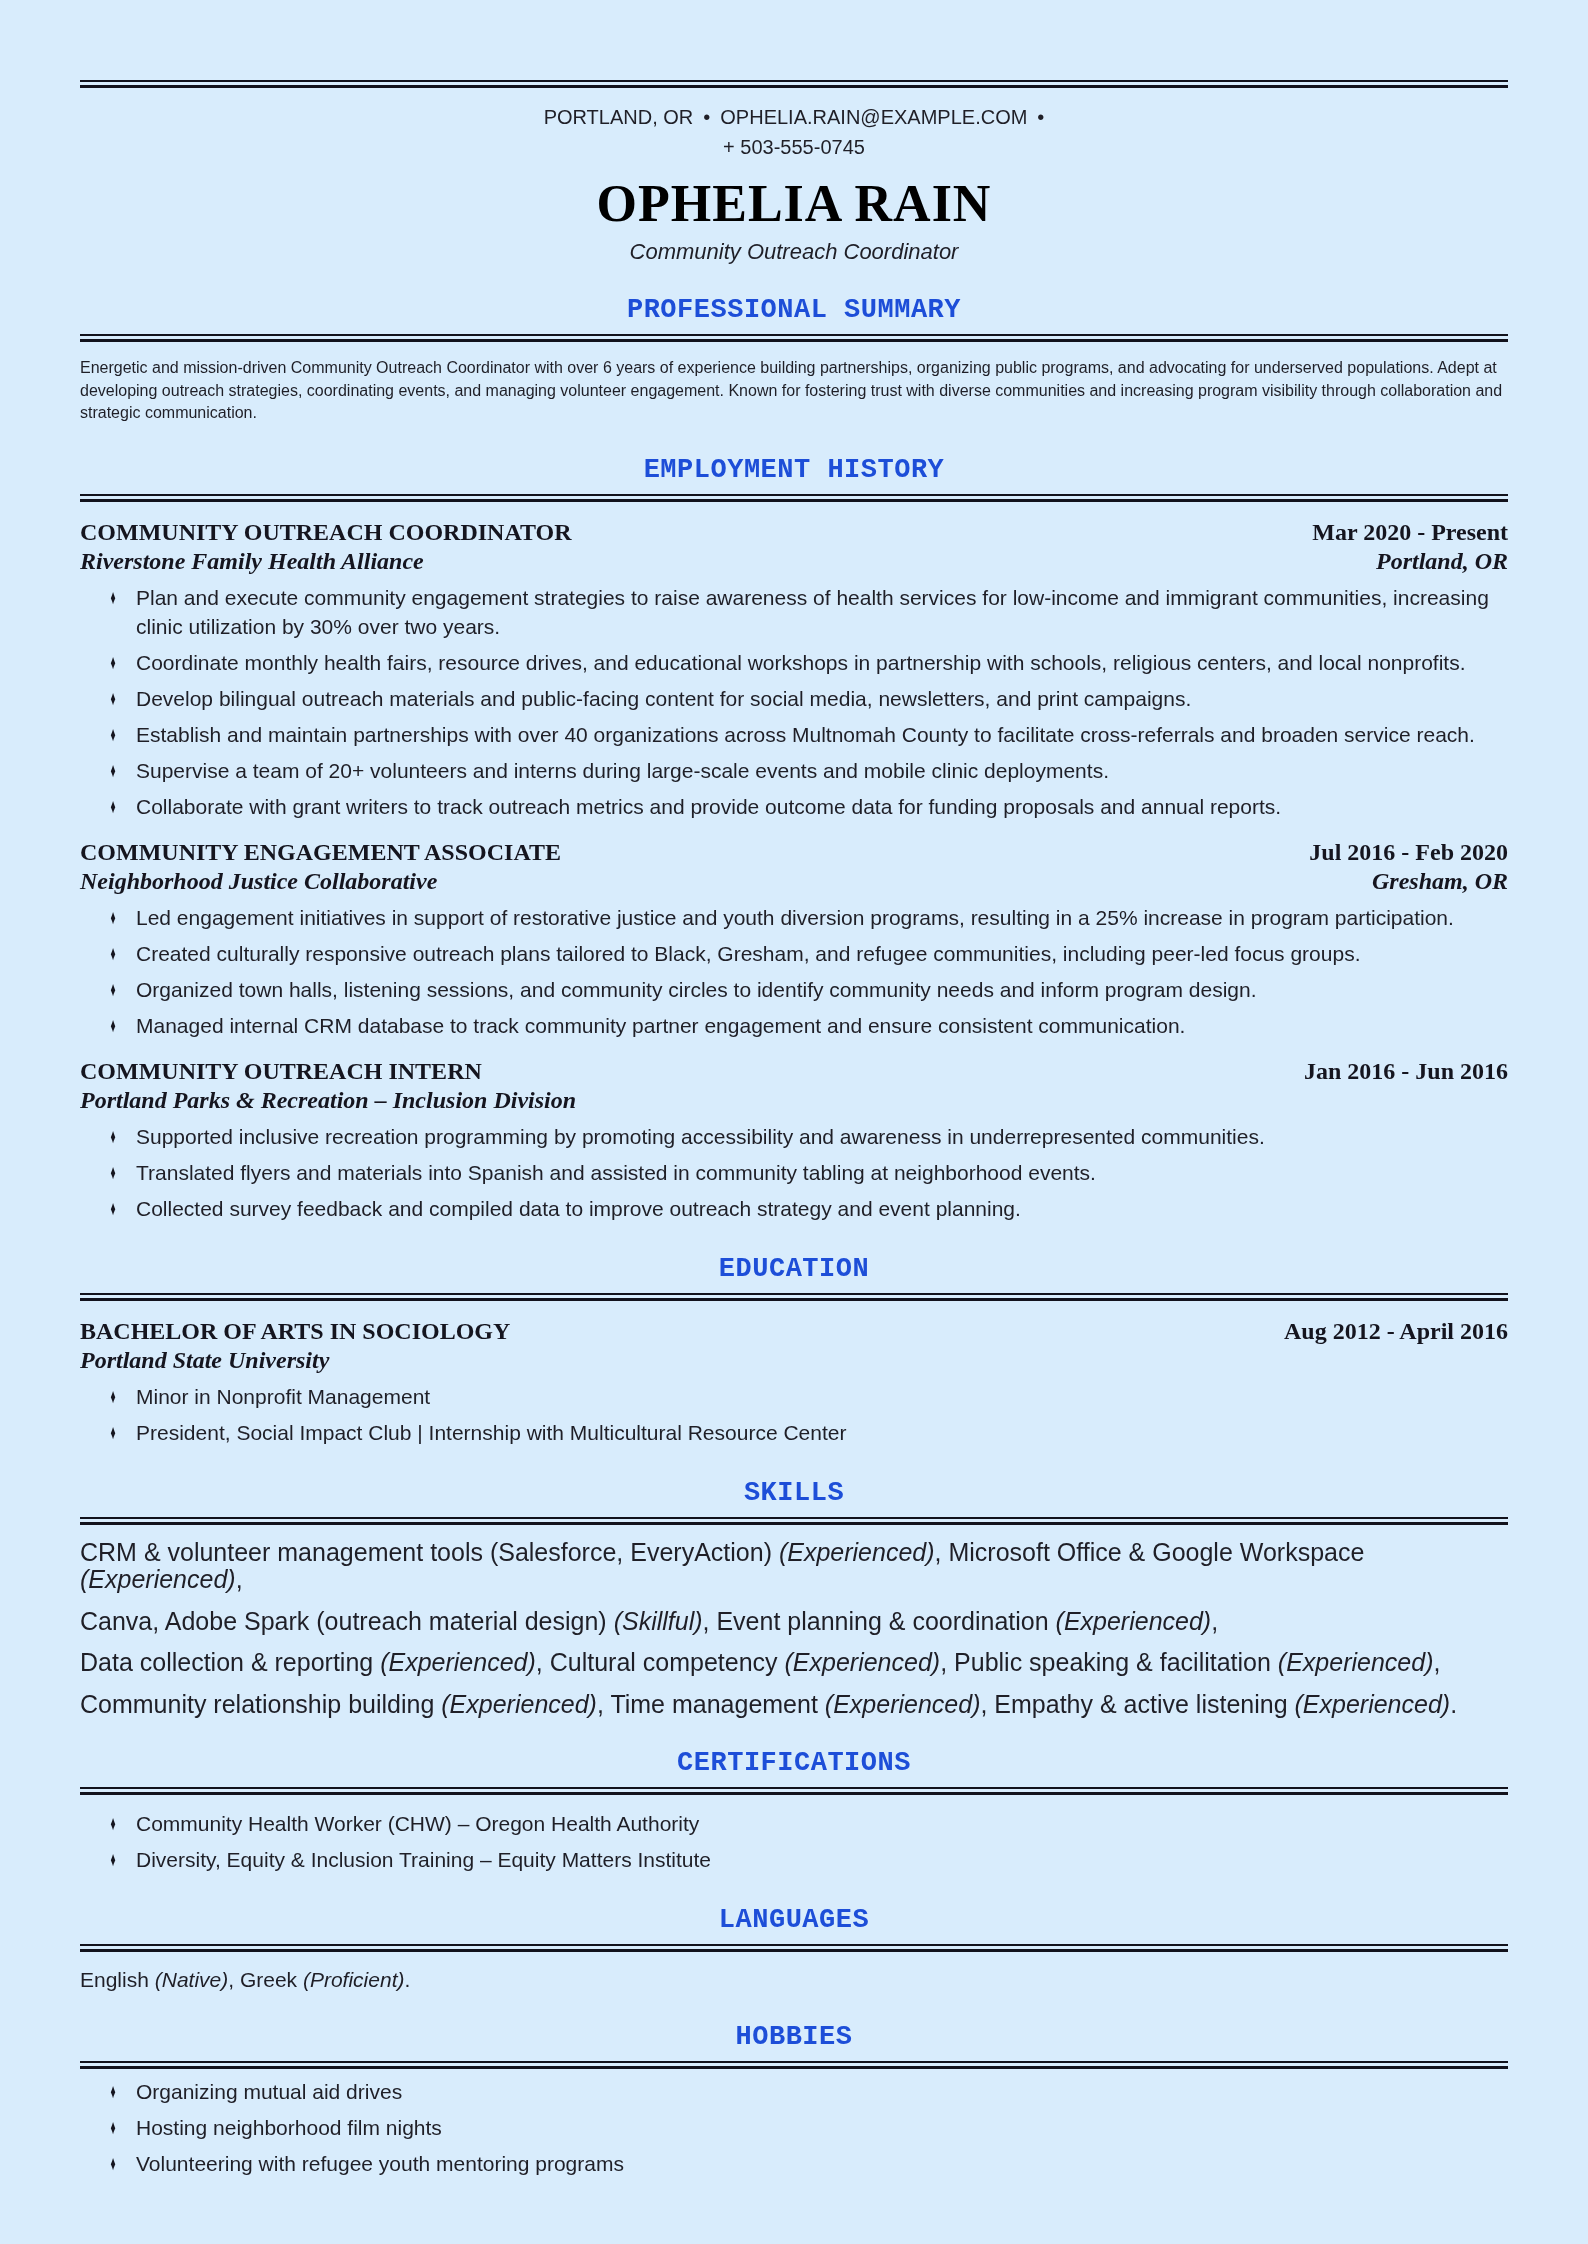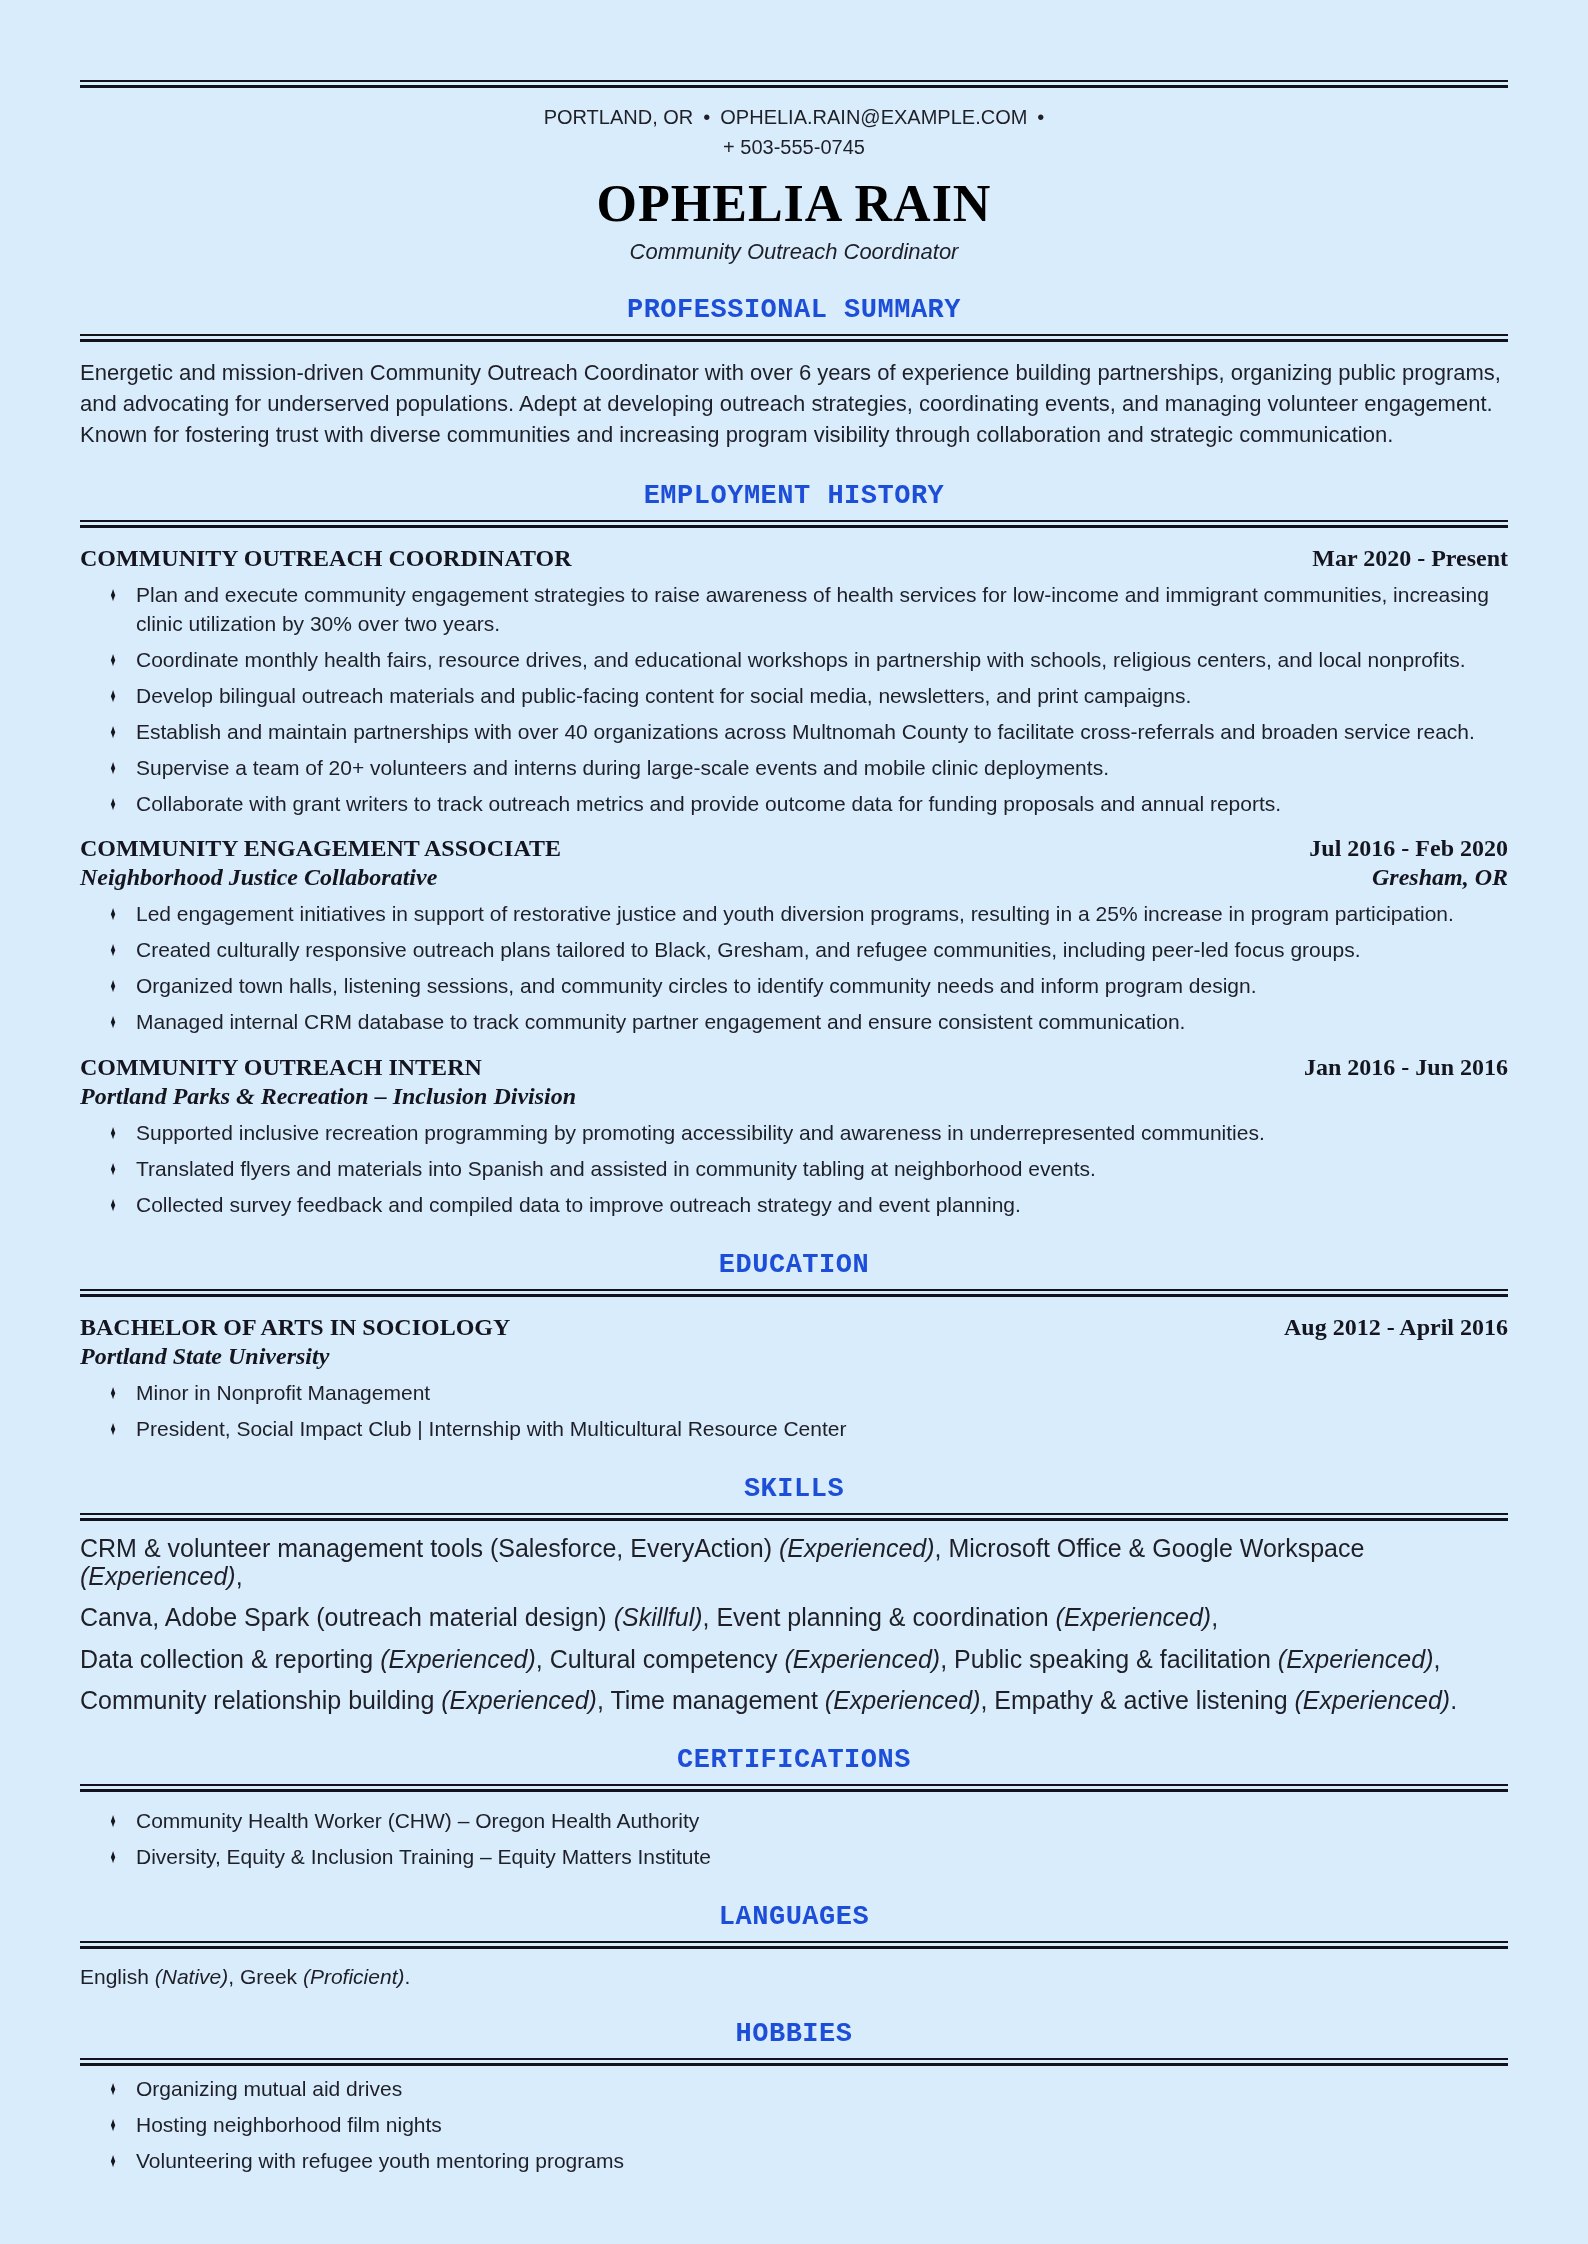--- a/index.html
+++ b/index.html
@@ -43,21 +43,21 @@
     margin:30px 0 9px;
     text-align:center;
     font-family:Liberation Mono, monospace;
     font-weight:bold;
     font-size:27px;
     letter-spacing:.5px;
     color:#1d4ed8;
   }
   .summary{
     margin:15px 0 0;
-    font-size:22px;
+    font-size:16px;
     line-height:1.42;
   }
   .job{margin-top:17px;}
   .row{display:flex;justify-content:space-between;align-items:baseline;}
   .jt,.jd{
     font-family:"Liberation Serif",serif;
     font-weight:bold;
     font-size:24px;
     color:#15151f;
   }
@@ -127,20 +127,24 @@
 
   <section>
     <h2 class="sec-h">EMPLOYMENT HISTORY</h2>
     <div class="rule"></div>
 
     <article class="job">
       <div class="row">
         <span class="jt">COMMUNITY OUTREACH COORDINATOR</span>
         <span class="jd">Mar 2020 - Present</span>
       </div>
+      <div class="row sub">
+        <span class="jc">Riverstone Family Health Alliance</span>
+        <span class="jl">Portland, OR</span>
+      </div>
       <ul class="bullets">
           <li>Plan and execute community engagement strategies to raise awareness of health services for low-income and immigrant communities, increasing clinic utilization by 30% over two years.</li>
           <li>Coordinate monthly health fairs, resource drives, and educational workshops in partnership with schools, religious centers, and local nonprofits.</li>
           <li>Develop bilingual outreach materials and public-facing content for social media, newsletters, and print campaigns.</li>
           <li>Establish and maintain partnerships with over 40 organizations across Multnomah County to facilitate cross-referrals and broaden service reach.</li>
           <li>Supervise a team of 20+ volunteers and interns during large-scale events and mobile clinic deployments.</li>
           <li>Collaborate with grant writers to track outreach metrics and provide outcome data for funding proposals and annual reports.</li>
         </ul>
     </article>
 

